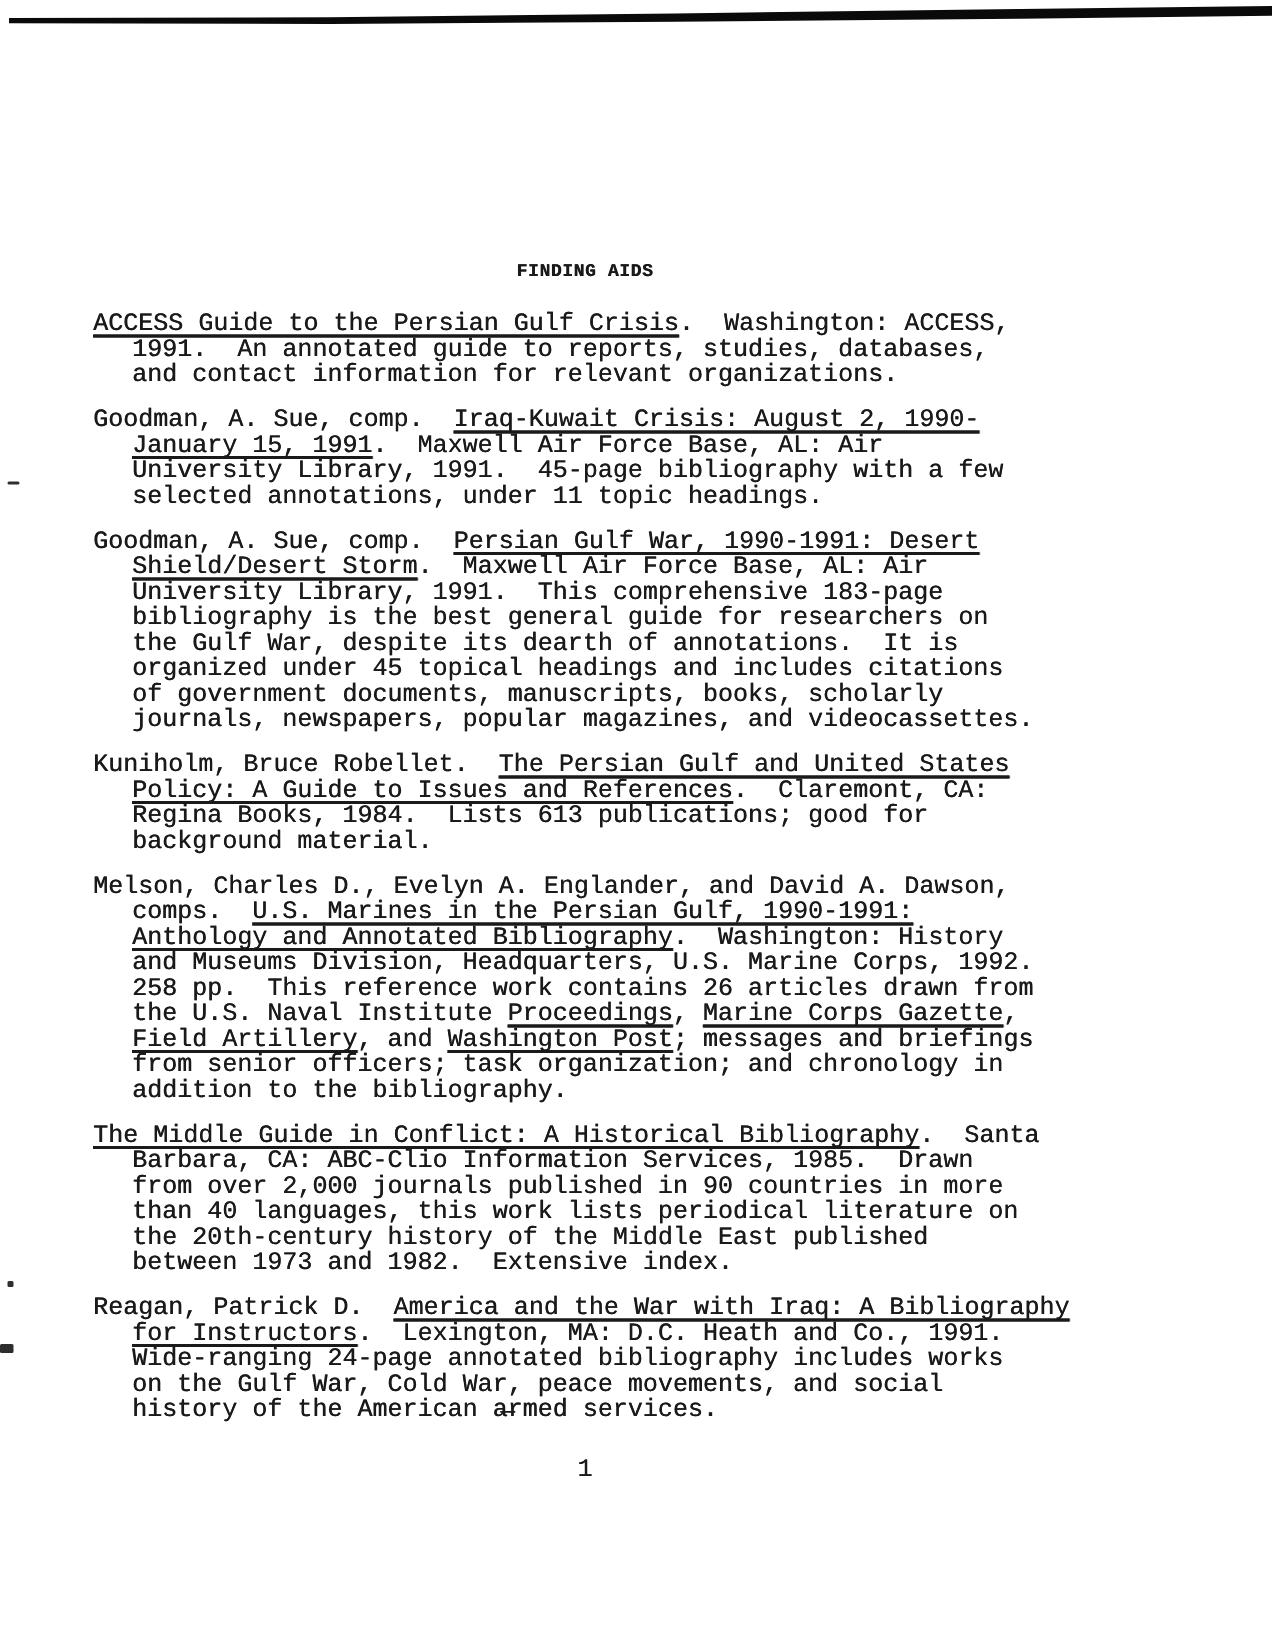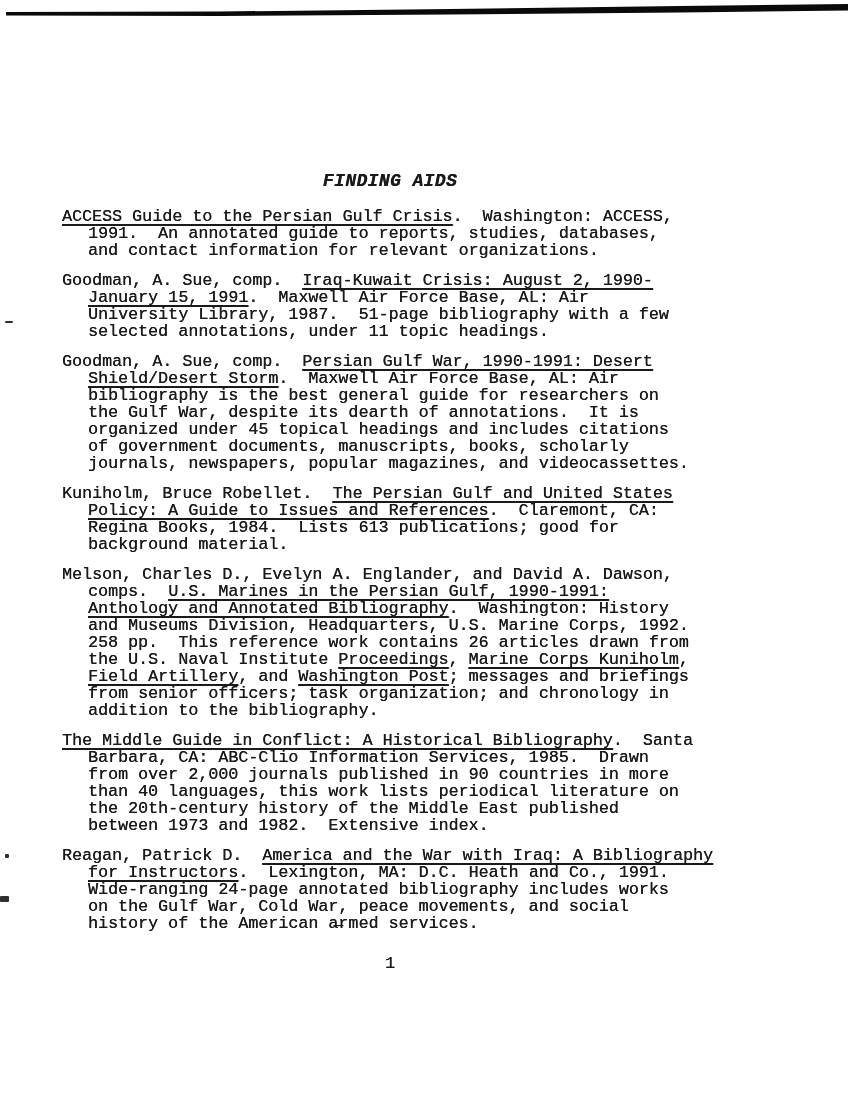--- a/index.html
+++ b/index.html
@@ -21,27 +21,26 @@
     position: absolute;
     top: 0; left: 62px;
     width: 656px;
     padding-top: 173px;
     font-size: 16.7px;
     line-height: 17px;
     color: #1a1a1a;
     text-shadow: 0.25px 0 0 currentColor; 
   }
   .doc-title {
-    font-size: 18px;
+    font-size: 12px;
     line-height: 17px;
     font-weight: bold;
     letter-spacing: 0.4px;
     text-align: center;
     margin: 0 0 18px 0;
-    font-style: italic;
   }
   .entry { margin: 0 0 13px 0; }
   .line { white-space: pre; }
   .line.cont { margin-left: 26px; }
   .u {
     text-decoration: underline;
     text-decoration-thickness: 1.5px;
     text-underline-offset: 2.5px;
     text-align: right;
   }
@@ -66,45 +65,46 @@
 
     <div id="entries">
         <div class="entry">
           <div class="line"><span class="u">ACCESS Guide to the Persian Gulf Crisis</span><span>.  Washington: ACCESS,</span></div>
           <div class="line cont"><span>1991.  An annotated guide to reports, studies, databases,</span></div>
           <div class="line cont"><span>and contact information for relevant organizations.</span></div>
         </div>
         <div class="entry">
           <div class="line"><span>Goodman, A. Sue, comp.  </span><span class="u">Iraq-Kuwait Crisis: August 2, 1990-</span></div>
           <div class="line cont"><span class="u">January 15, 1991</span><span>.  Maxwell Air Force Base, AL: Air</span></div>
-          <div class="line cont"><span>University Library, 1987.  51-page bibliography with a few</span></div>
+          <div class="line cont"><span>University Library, 1991.  45-page bibliography with a few</span></div>
           <div class="line cont"><span>selected annotations, under 11 topic headings.</span></div>
         </div>
         <div class="entry">
           <div class="line"><span>Goodman, A. Sue, comp.  </span><span class="u">Persian Gulf War, 1990-1991: Desert</span></div>
           <div class="line cont"><span class="u">Shield/Desert Storm</span><span>.  Maxwell Air Force Base, AL: Air</span></div>
+          <div class="line cont"><span>University Library, 1991.  This comprehensive 183-page</span></div>
           <div class="line cont"><span>bibliography is the best general guide for researchers on</span></div>
           <div class="line cont"><span>the Gulf War, despite its dearth of annotations.  It is</span></div>
           <div class="line cont"><span>organized under 45 topical headings and includes citations</span></div>
           <div class="line cont"><span>of government documents, manuscripts, books, scholarly</span></div>
           <div class="line cont"><span>journals, newspapers, popular magazines, and videocassettes.</span></div>
         </div>
         <div class="entry">
           <div class="line"><span>Kuniholm, Bruce Robellet.  </span><span class="u">The Persian Gulf and United States</span></div>
           <div class="line cont"><span class="u">Policy: A Guide to Issues and References</span><span>.  Claremont, CA:</span></div>
           <div class="line cont"><span>Regina Books, 1984.  Lists 613 publications; good for</span></div>
           <div class="line cont"><span>background material.</span></div>
         </div>
         <div class="entry">
           <div class="line"><span>Melson, Charles D., Evelyn A. Englander, and David A. Dawson,</span></div>
           <div class="line cont"><span>comps.  </span><span class="u">U.S. Marines in the Persian Gulf, 1990-1991:</span></div>
           <div class="line cont"><span class="u">Anthology and Annotated Bibliography</span><span>.  Washington: History</span></div>
           <div class="line cont"><span>and Museums Division, Headquarters, U.S. Marine Corps, 1992.</span></div>
           <div class="line cont"><span>258 pp.  This reference work contains 26 articles drawn from</span></div>
-          <div class="line cont"><span>the U.S. Naval Institute </span><span class="u">Proceedings</span><span>, </span><span class="u">Marine Corps Kuniholm</span><span>,</span></div>
+          <div class="line cont"><span>the U.S. Naval Institute </span><span class="u">Proceedings</span><span>, </span><span class="u">Marine Corps Gazette</span><span>,</span></div>
           <div class="line cont"><span class="u">Field Artillery</span><span>, and </span><span class="u">Washington Post</span><span>; messages and briefings</span></div>
           <div class="line cont"><span>from senior officers; task organization; and chronology in</span></div>
           <div class="line cont"><span>addition to the bibliography.</span></div>
         </div>
         <div class="entry">
           <div class="line"><span class="u">The Middle Guide in Conflict: A Historical Bibliography</span><span>.  Santa</span></div>
           <div class="line cont"><span>Barbara, CA: ABC-Clio Information Services, 1985.  Drawn</span></div>
           <div class="line cont"><span>from over 2,000 journals published in 90 countries in more</span></div>
           <div class="line cont"><span>than 40 languages, this work lists periodical literature on</span></div>
           <div class="line cont"><span>the 20th-century history of the Middle East published</span></div>

